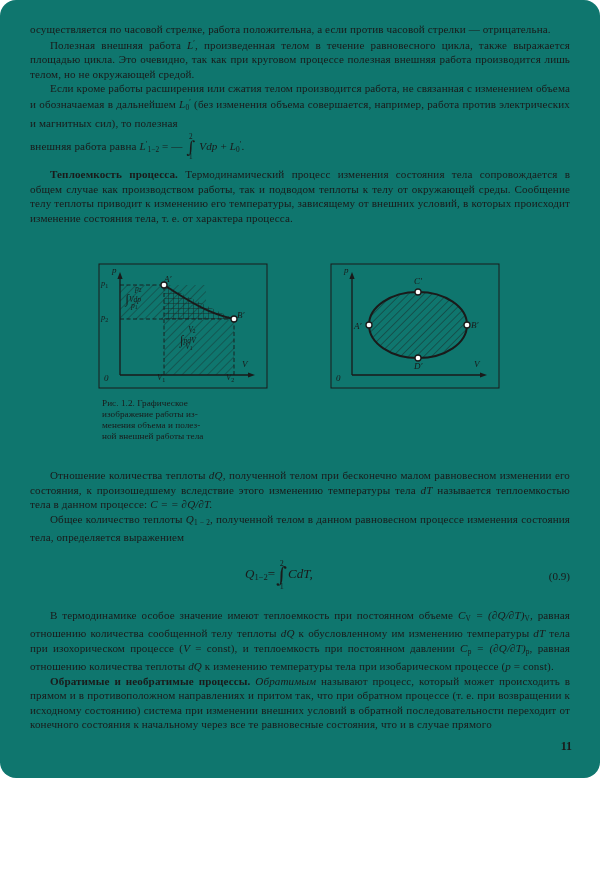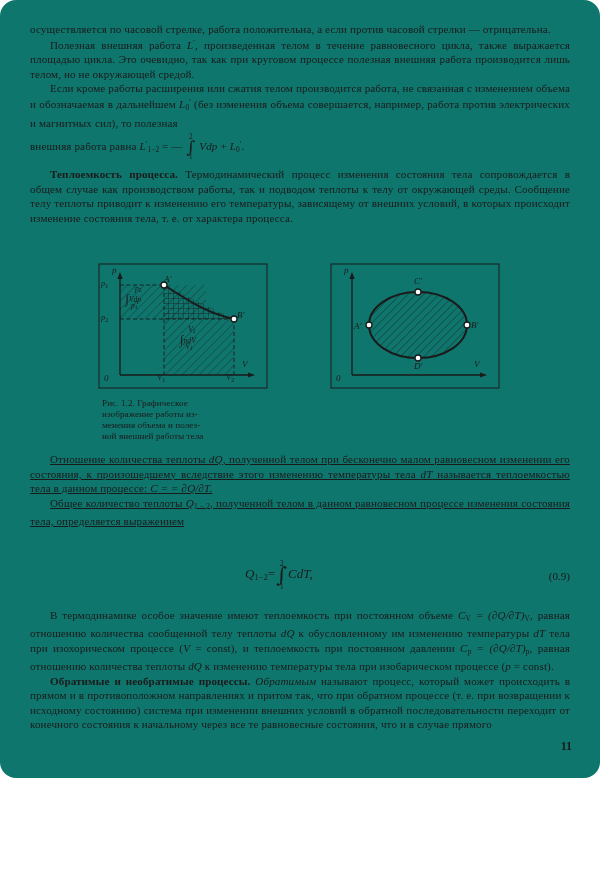--- a/index.html
+++ b/index.html
@@ -277,21 +277,21 @@
 
     <div class="cap-1">
       <div class="caption">Рис.   1.2.   Графическое</div>
       <div class="caption">изображение работы из-</div>
       <div class="caption">менения объема и полез-</div>
       <div class="caption">ной внешней работы тела</div>
     </div>
 
   </div>
 
-  <div class="blk" style="top:452px;text-decoration:underline;">
+  <div class="blk" style="top:468px;">
     <p class="body-par indent">
       <span>Отношение количества теплоты </span><span class="mathvar">dQ</span><span>, полученной телом при бесконечно малом равновесном изменении его состояния, к произошедшему вследствие этого изменению температуры тела </span><span class="mathvar">dT</span><span> называется теплоемкостью тела в данном процессе: </span><span class="mathvar">C</span><span class="mathvar"> = = ∂Q/∂T.</span>
     </p>
     <p class="body-par indent">
       <span>Общее количество теплоты </span><span class="mathvar"><span>Q</span><sub>1 − 2</sub></span><span>, полученной телом в данном равновесном процессе изменения состояния тела, определяется выражением</span>
     </p>
   </div>
 
   <div class="eq-row">
     <div class="eq-main">

